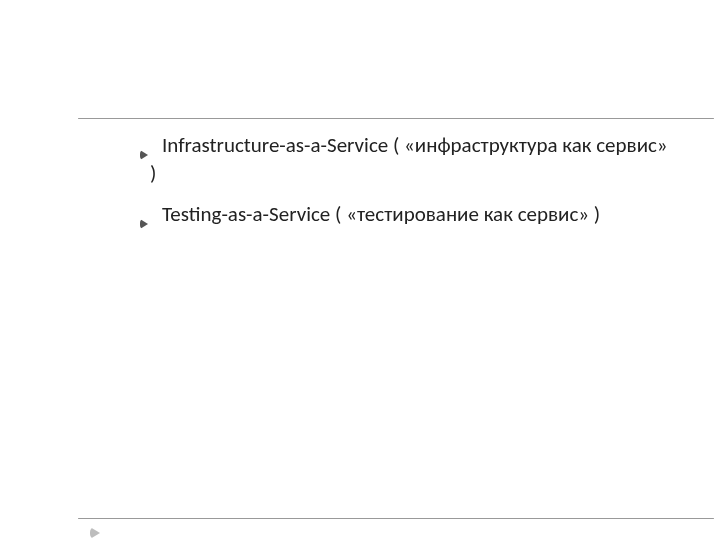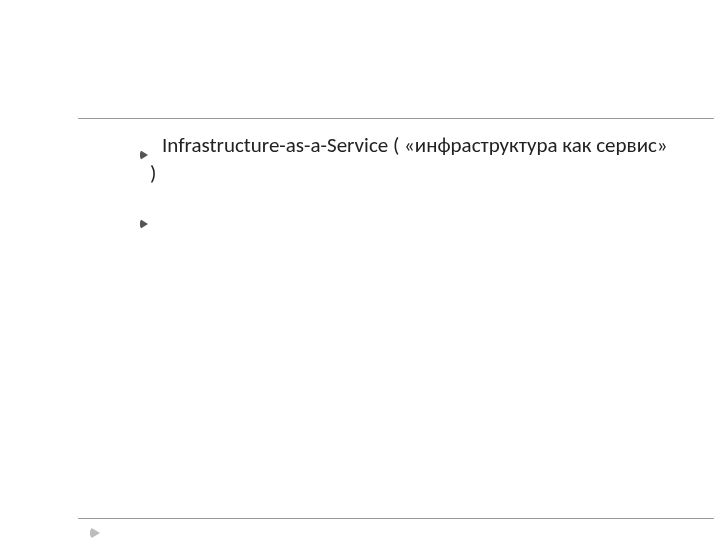--- a/index.html
+++ b/index.html
@@ -78,18 +78,19 @@
 <div class="slide">
   <div class="top-rule"></div>
 
   <ul class="bullet-list">
     <li class="bullet-item">
       <span class="bullet-marker"></span>
       <span>Infrastructure-as-a-Service ( «инфраструктура как сервис» )</span>
     </li>
     <li class="bullet-item">
       <span class="bullet-marker"></span>
+      <span>Testing-as-a-Service ( «тестирование как сервис» )</span>
     </li>
   </ul>
 
   <div class="bottom-rule"></div>
   <div class="corner-marker"></div>
 </div>
 
 </body></html>

